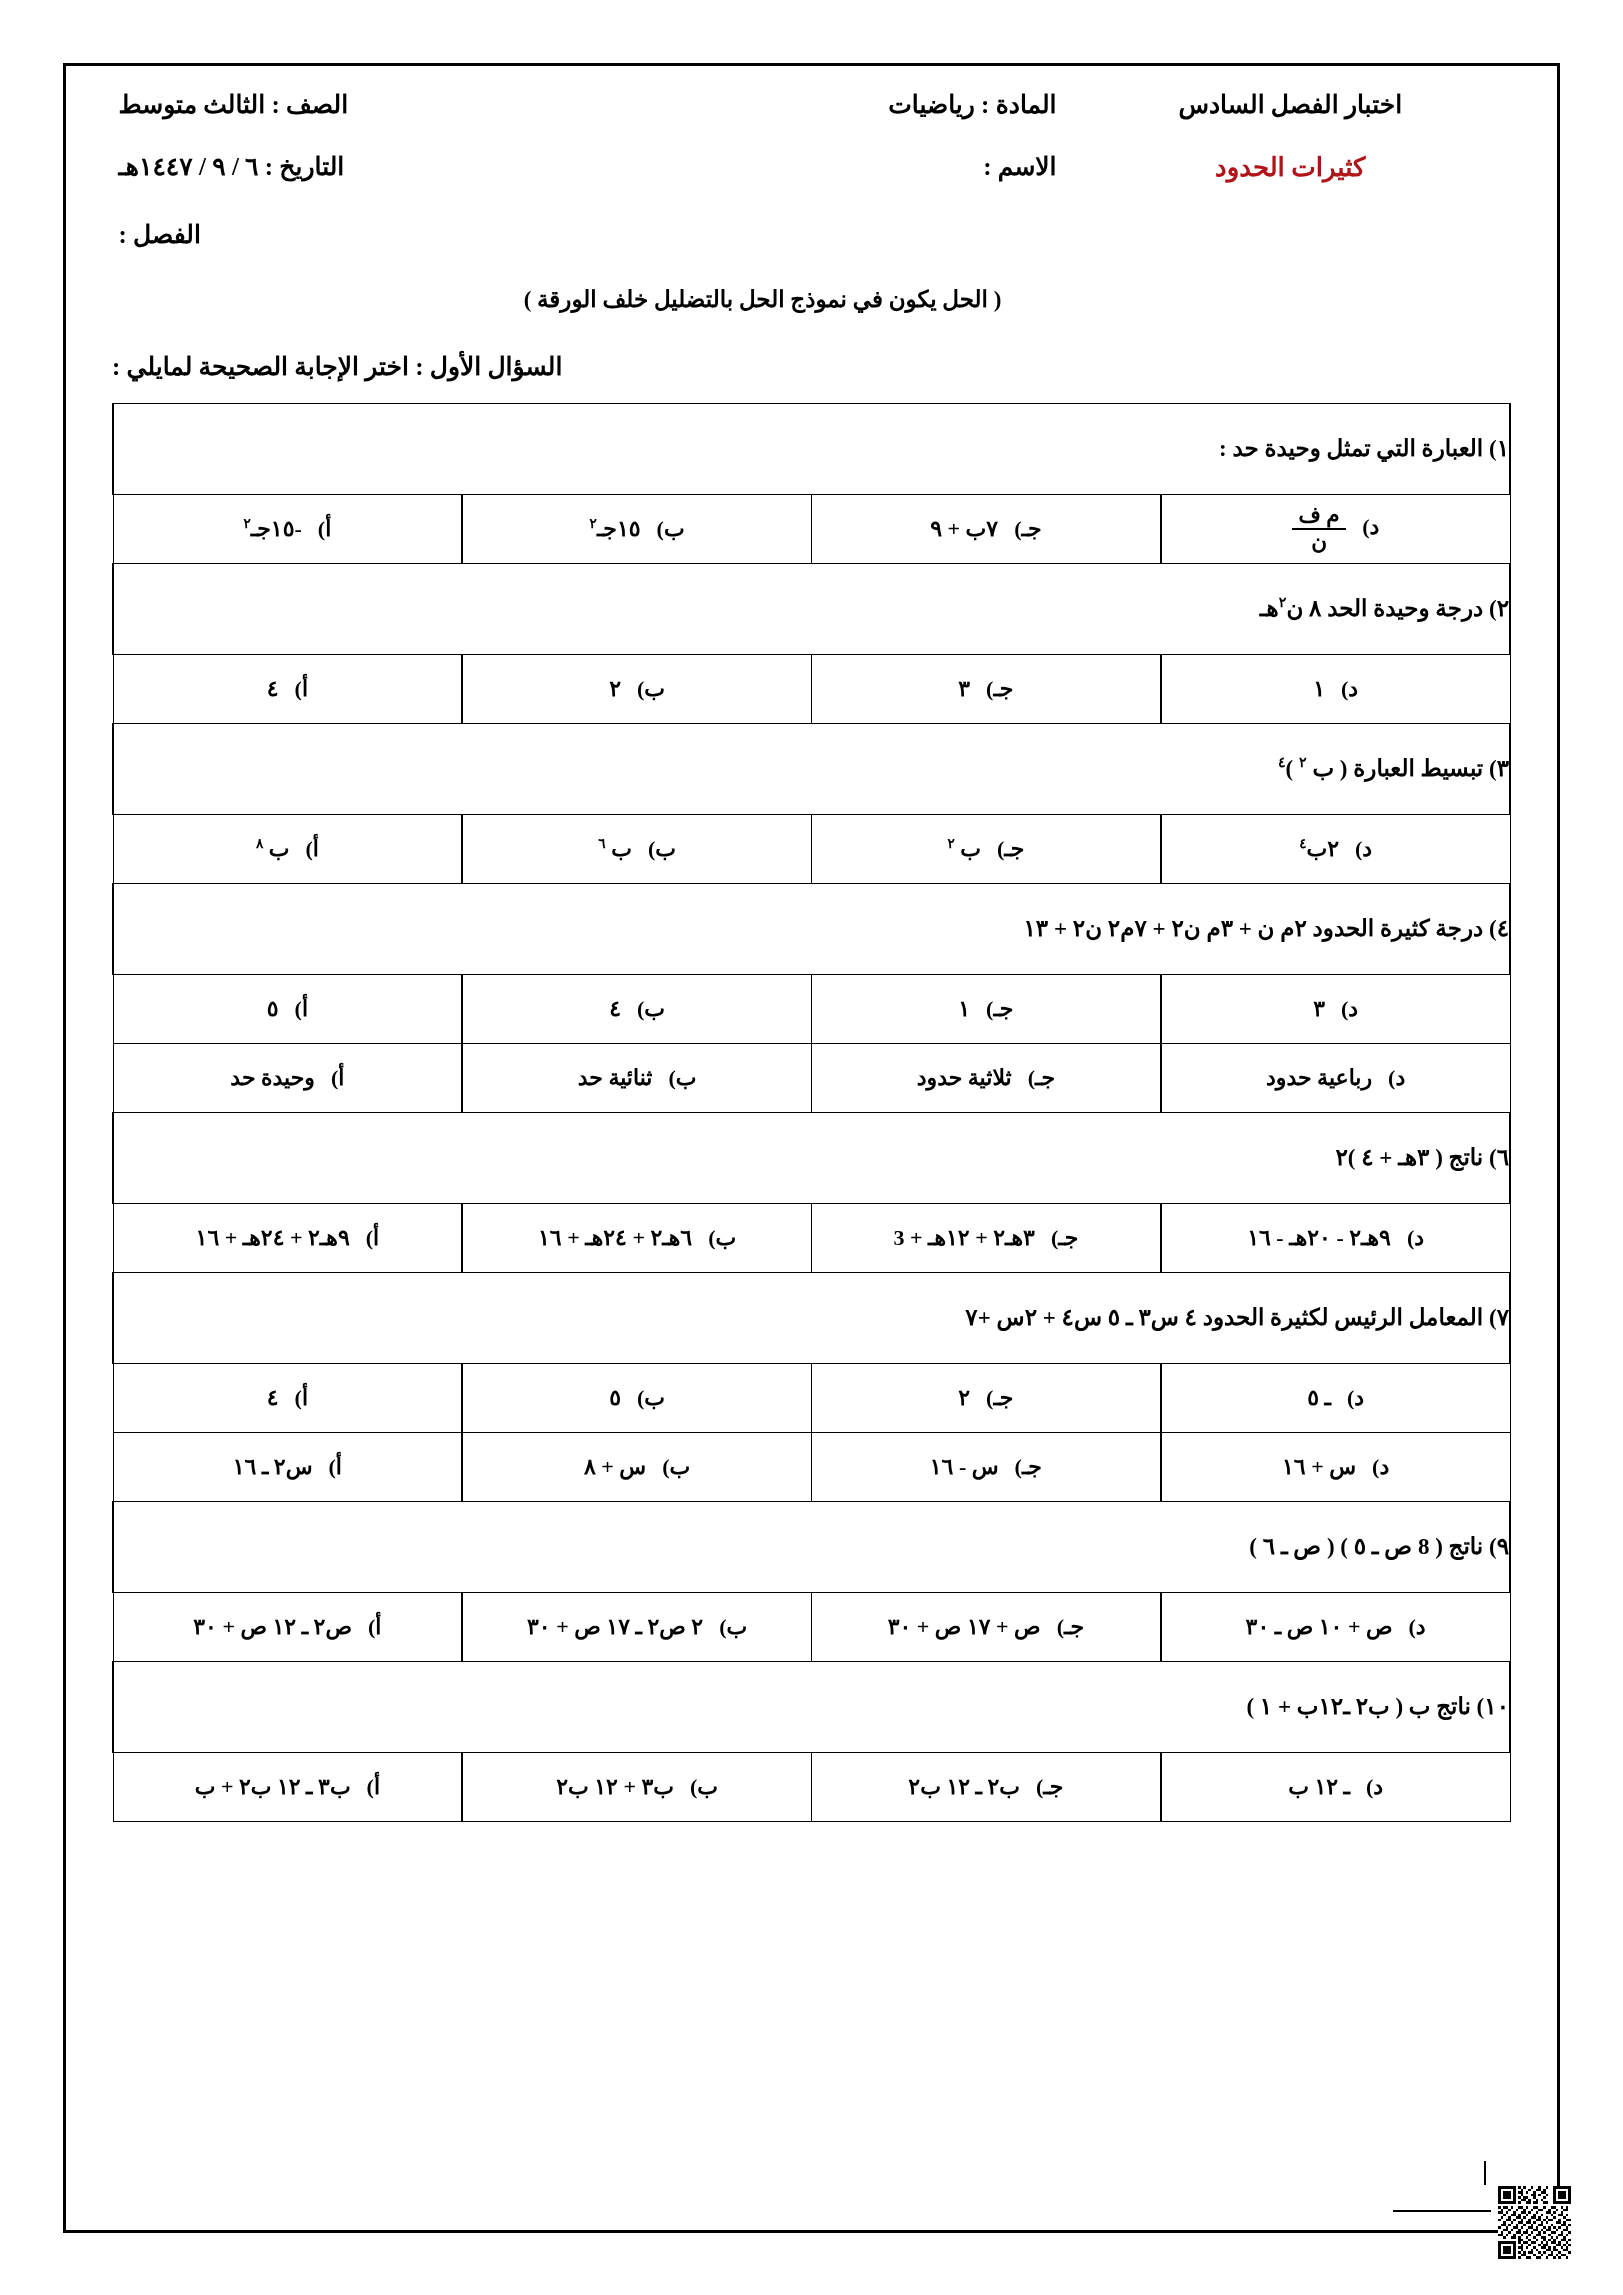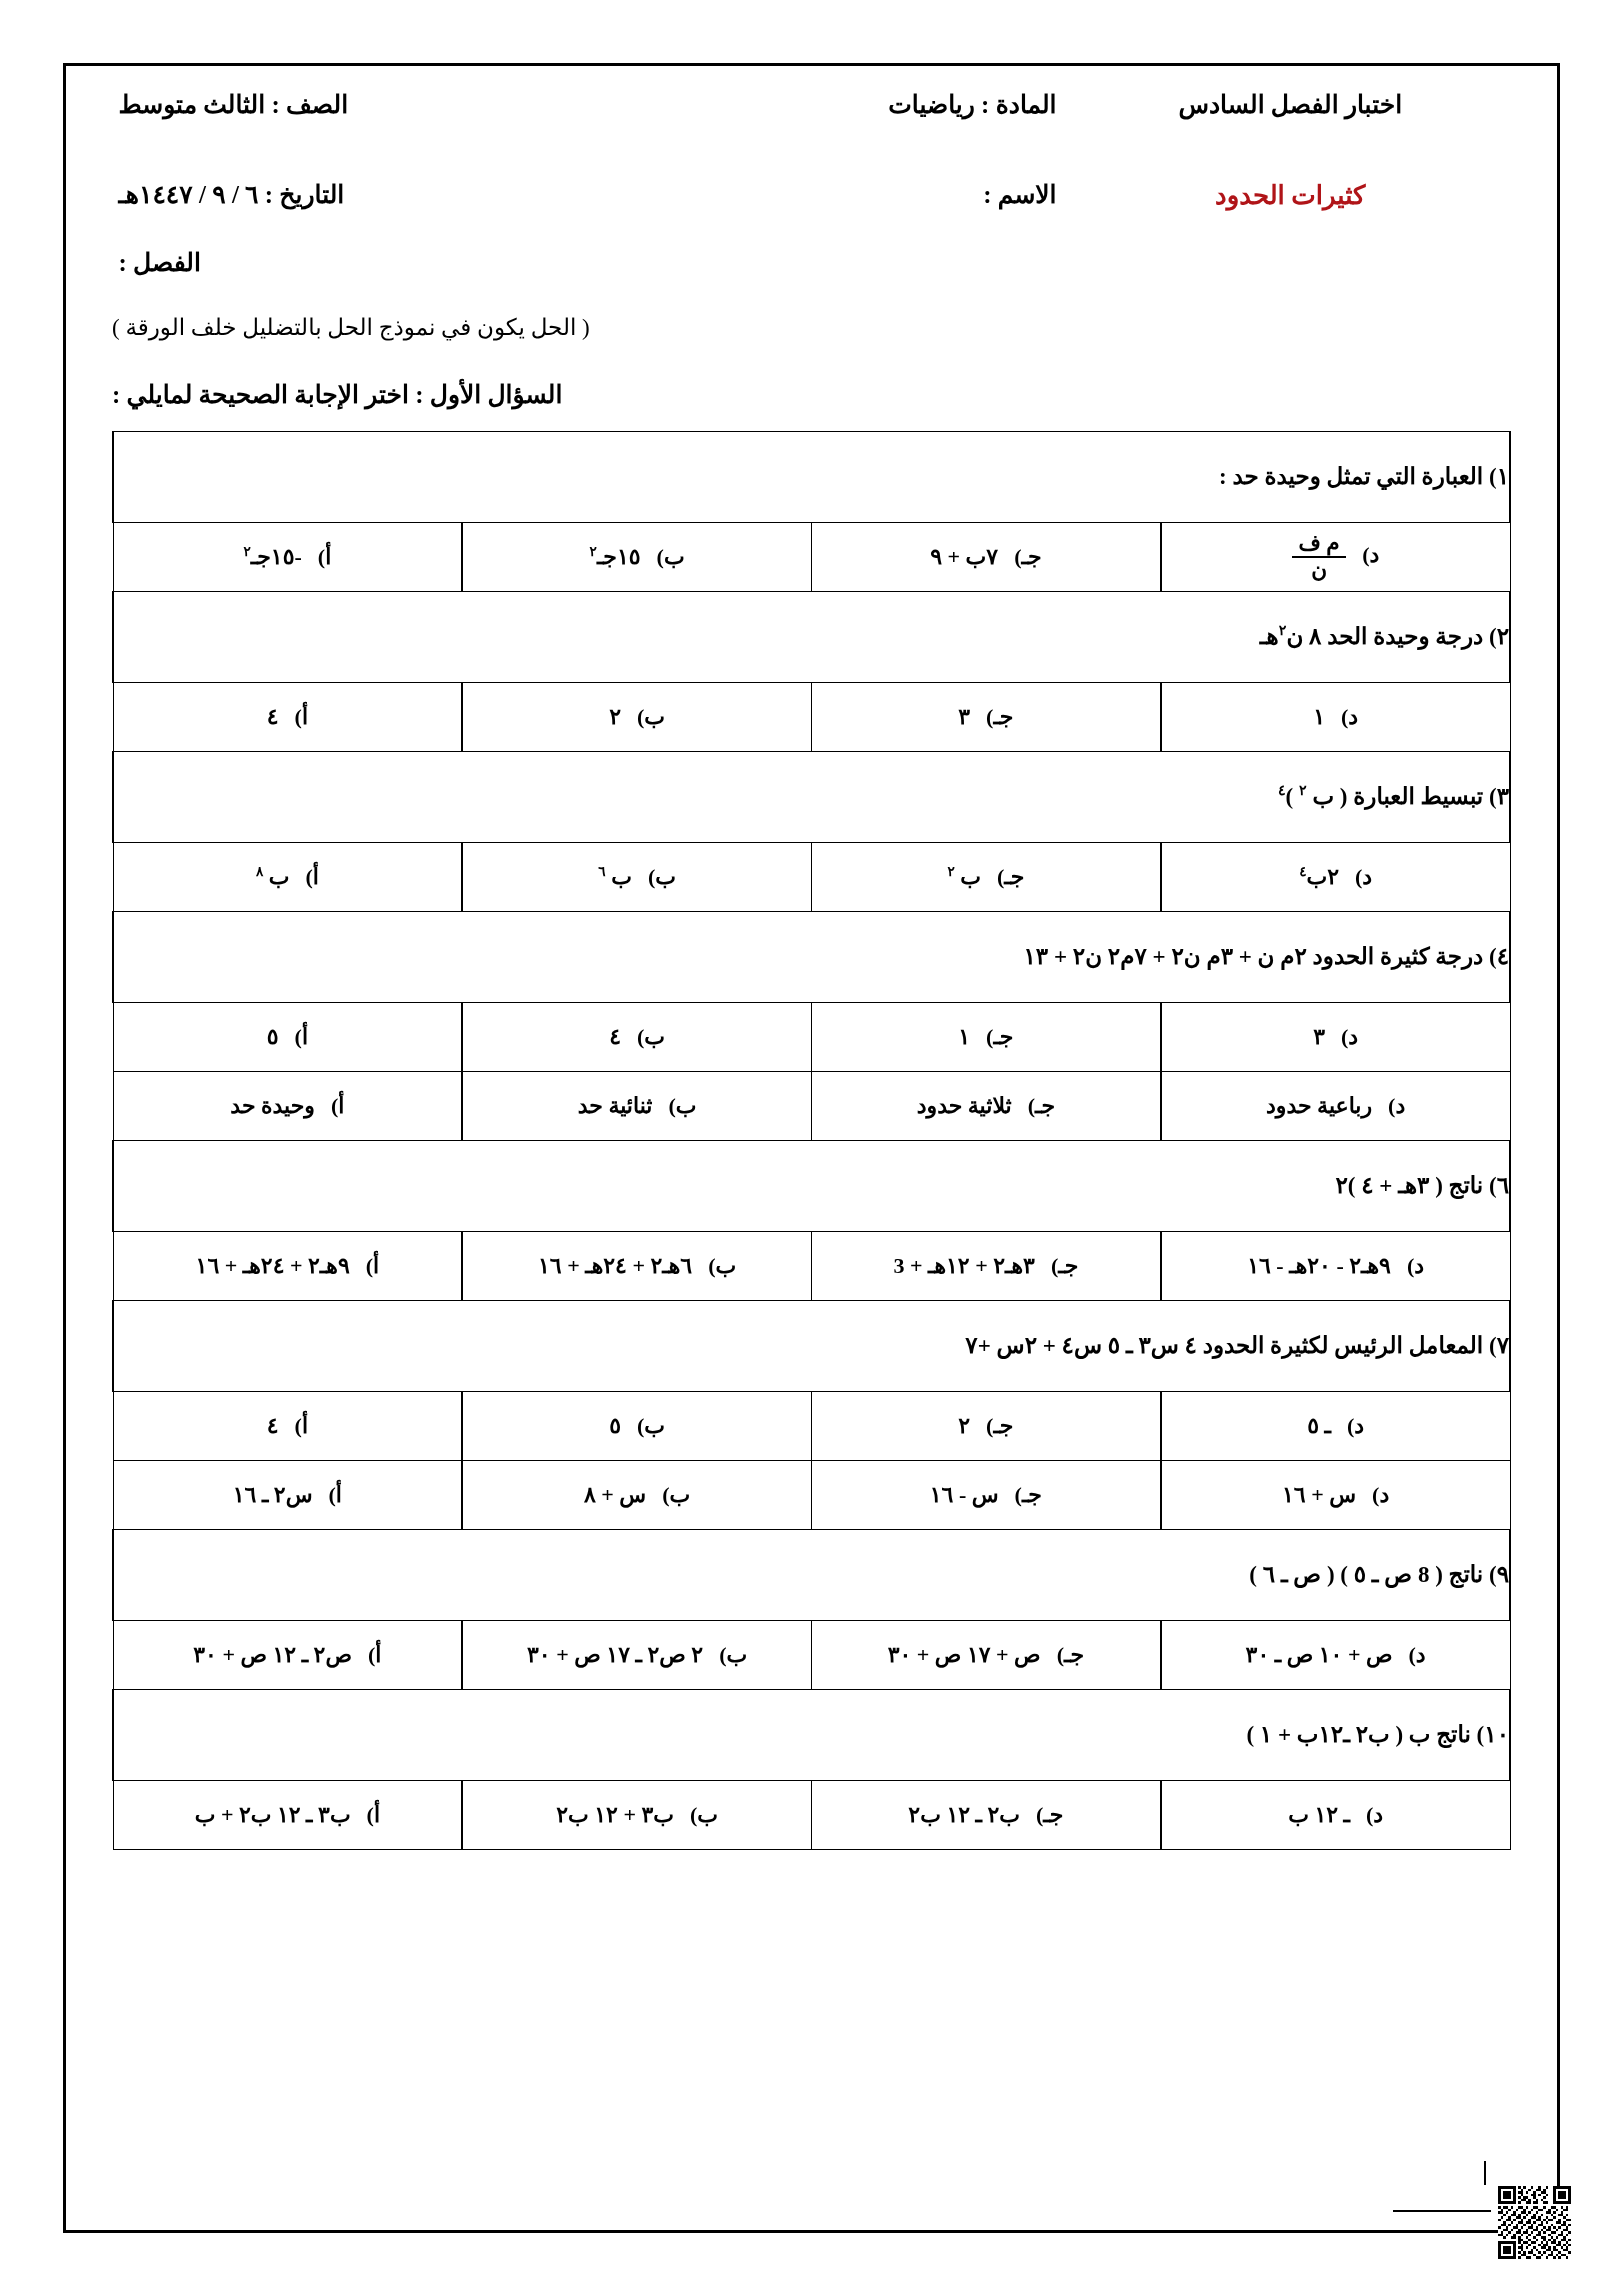--- a/index.html
+++ b/index.html
@@ -46,33 +46,33 @@
   .hdr-col {
     font-weight: bold;
     font-size: 25px;
     line-height: 1.05;
   }
   .hdr-right { width: 34%; text-align: right; padding-right: 13px; }
   .hdr-mid   { width: 32%; text-align: center; }
   .hdr-left  { width: 34%; text-align: left; padding-left: 6.5px; }
 
   .hdr-line { white-space: nowrap; }
-  .hdr-gap-1 { margin-top: 64px; }
+  .hdr-gap-1 { margin-top: 36px; }
   .hdr-gap-2 { margin-top: 41px; }
 
   .title-red {
     color: #b01418;
     font-weight: bold;
     font-size: 26px;
   }
 
   .note-line {
     margin-top: 38px;
-    text-align: left;
-    font-weight: normal;
+    text-align: center;
+    font-weight: bold;
     font-size: 23px;
     padding-right: 98px;
   }
 
   .q-intro {
     margin-top: 39px;
     text-align: left;
     font-weight: bold;
     font-size: 25px;
     padding-right: 6.5px;

